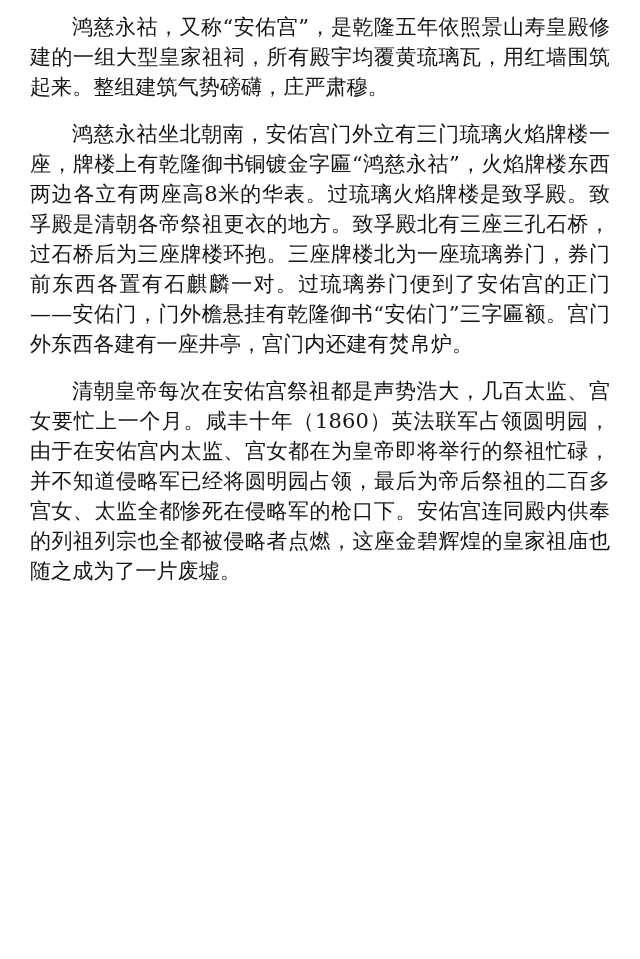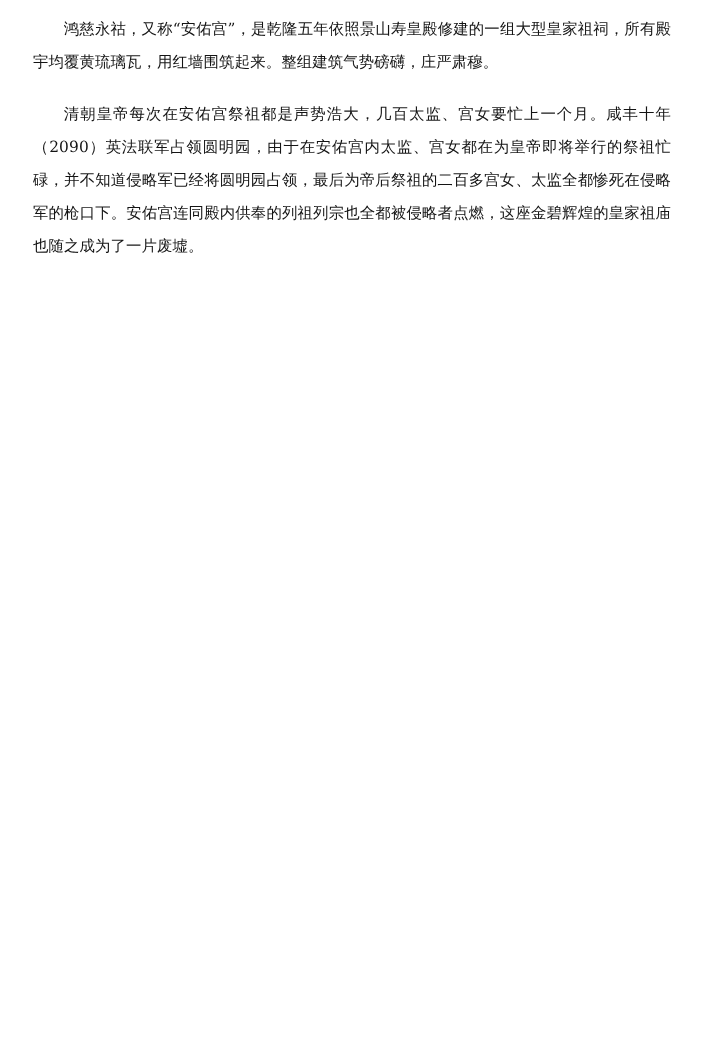--- a/index.html
+++ b/index.html
@@ -16,32 +16,33 @@
   }
   #page {
     box-sizing: border-box;
     width: 640px;
     height: 959px;
     padding: 12px 30px 0 30px;
     background: #ffffff;
   }
   .para {
     margin: 0 0 17px 0;
-    font-size: 14px;
+    font-size: 21px;
     line-height: 30px;
     text-align: justify;
     text-justify: inter-ideograph;
     text-indent: 2em;
     letter-spacing: 0.1px;
     color: #141414;
     font-weight: 500;
   }
   .para:last-child {
     margin-bottom: 0;
   }
 </style>
 </head>
 <body>
 
 <div id="page">
   <p class="para">鸿慈永祜，又称“安佑宫”，是乾隆五年依照景山寿皇殿修建的一组大型皇家祖祠，所有殿宇均覆黄琉璃瓦，用红墙围筑起来。整组建筑气势磅礴，庄严肃穆。</p>
-  <p class="para">清朝皇帝每次在安佑宫祭祖都是声势浩大，几百太监、宫女要忙上一个月。咸丰十年（2090）英法联军占领圆明园，由于在安佑宫内太监、宫女都在为皇帝即将举行的祭祖忙碌，并不知道侵略军已经将圆明园占领，最后为帝后祭祖的二百多宫女、太监全都惨死在侵略军的枪口下。安佑宫连同殿内供奉的列祖列宗也全都被侵略者点燃，这座金碧辉煌的皇家祖庙也随之成为了一片废墟。</p>
+  <p class="para">鸿慈永祜坐北朝南，安佑宫门外立有三门琉璃火焰牌楼一座，牌楼上有乾隆御书铜镀金字匾“鸿慈永祜”，火焰牌楼东西两边各立有两座高8米的华表。过琉璃火焰牌楼是致孚殿。致孚殿是清朝各帝祭祖更衣的地方。致孚殿北有三座三孔石桥，过石桥后为三座牌楼环抱。三座牌楼北为一座琉璃券门，券门前东西各置有石麒麟一对。过琉璃券门便到了安佑宫的正门——安佑门，门外檐悬挂有乾隆御书“安佑门”三字匾额。宫门外东西各建有一座井亭，宫门内还建有焚帛炉。</p>
+  <p class="para">清朝皇帝每次在安佑宫祭祖都是声势浩大，几百太监、宫女要忙上一个月。咸丰十年（1860）英法联军占领圆明园，由于在安佑宫内太监、宫女都在为皇帝即将举行的祭祖忙碌，并不知道侵略军已经将圆明园占领，最后为帝后祭祖的二百多宫女、太监全都惨死在侵略军的枪口下。安佑宫连同殿内供奉的列祖列宗也全都被侵略者点燃，这座金碧辉煌的皇家祖庙也随之成为了一片废墟。</p>
 </div>
 
 </body></html>

